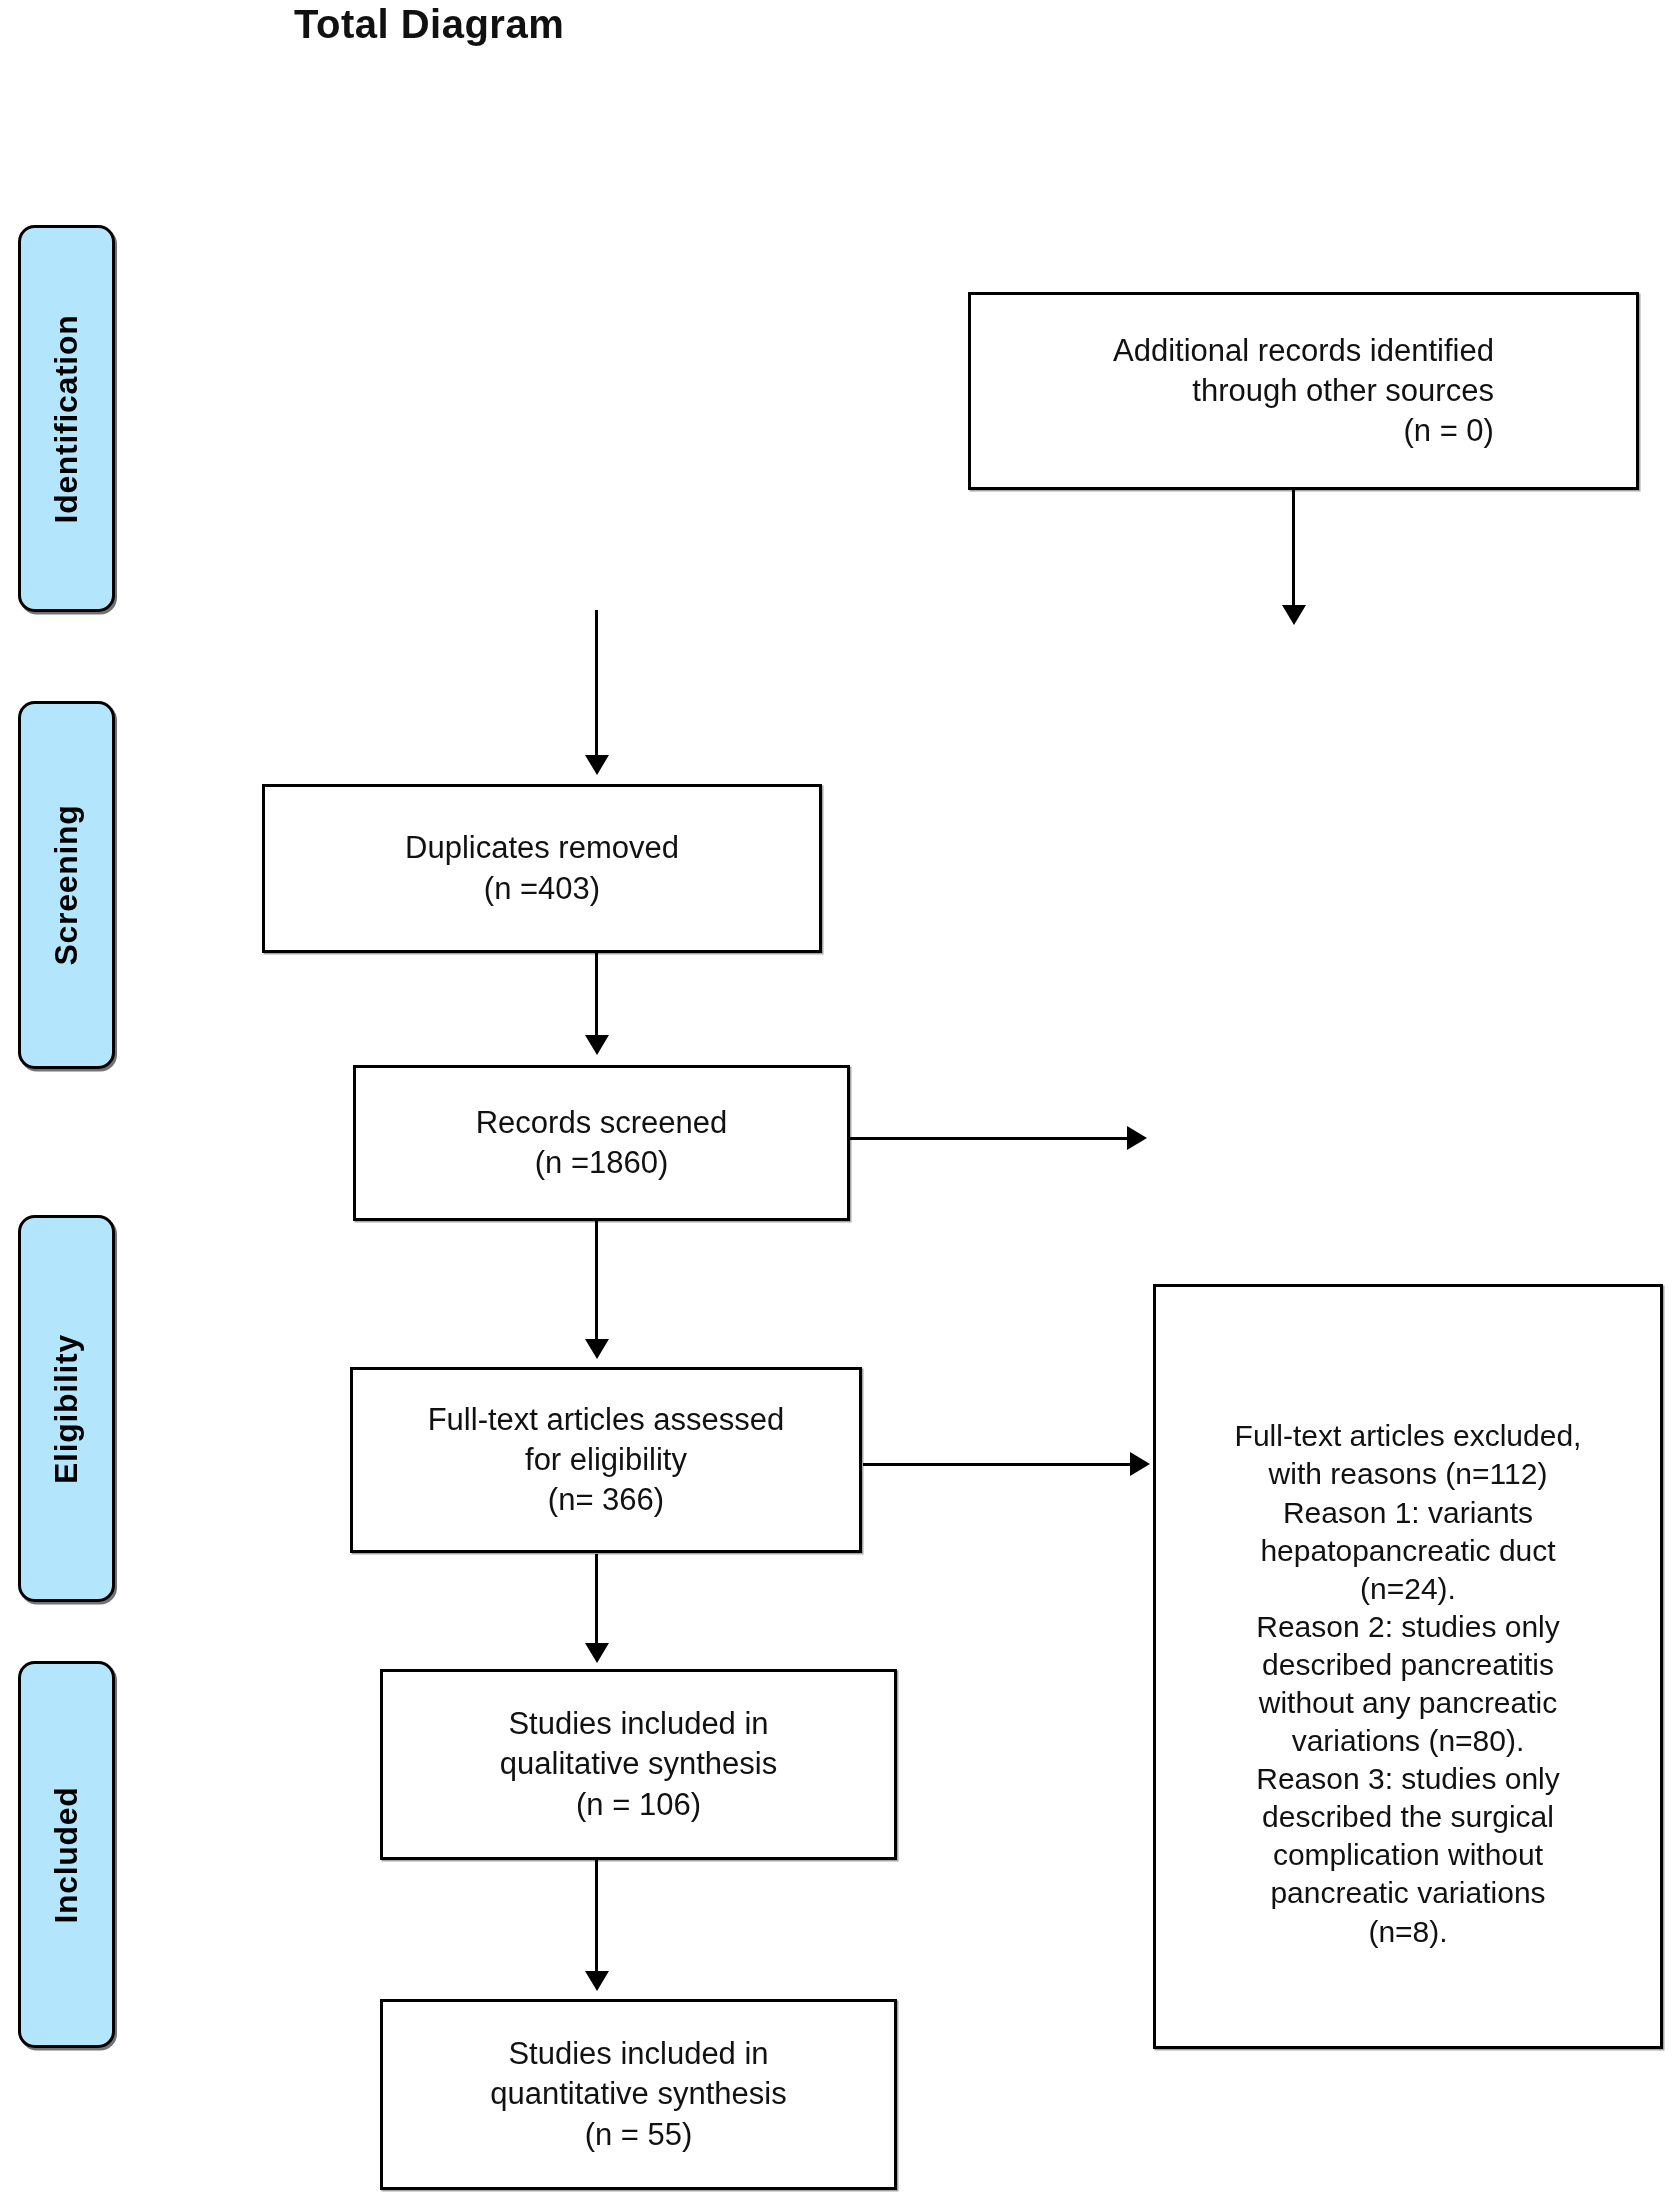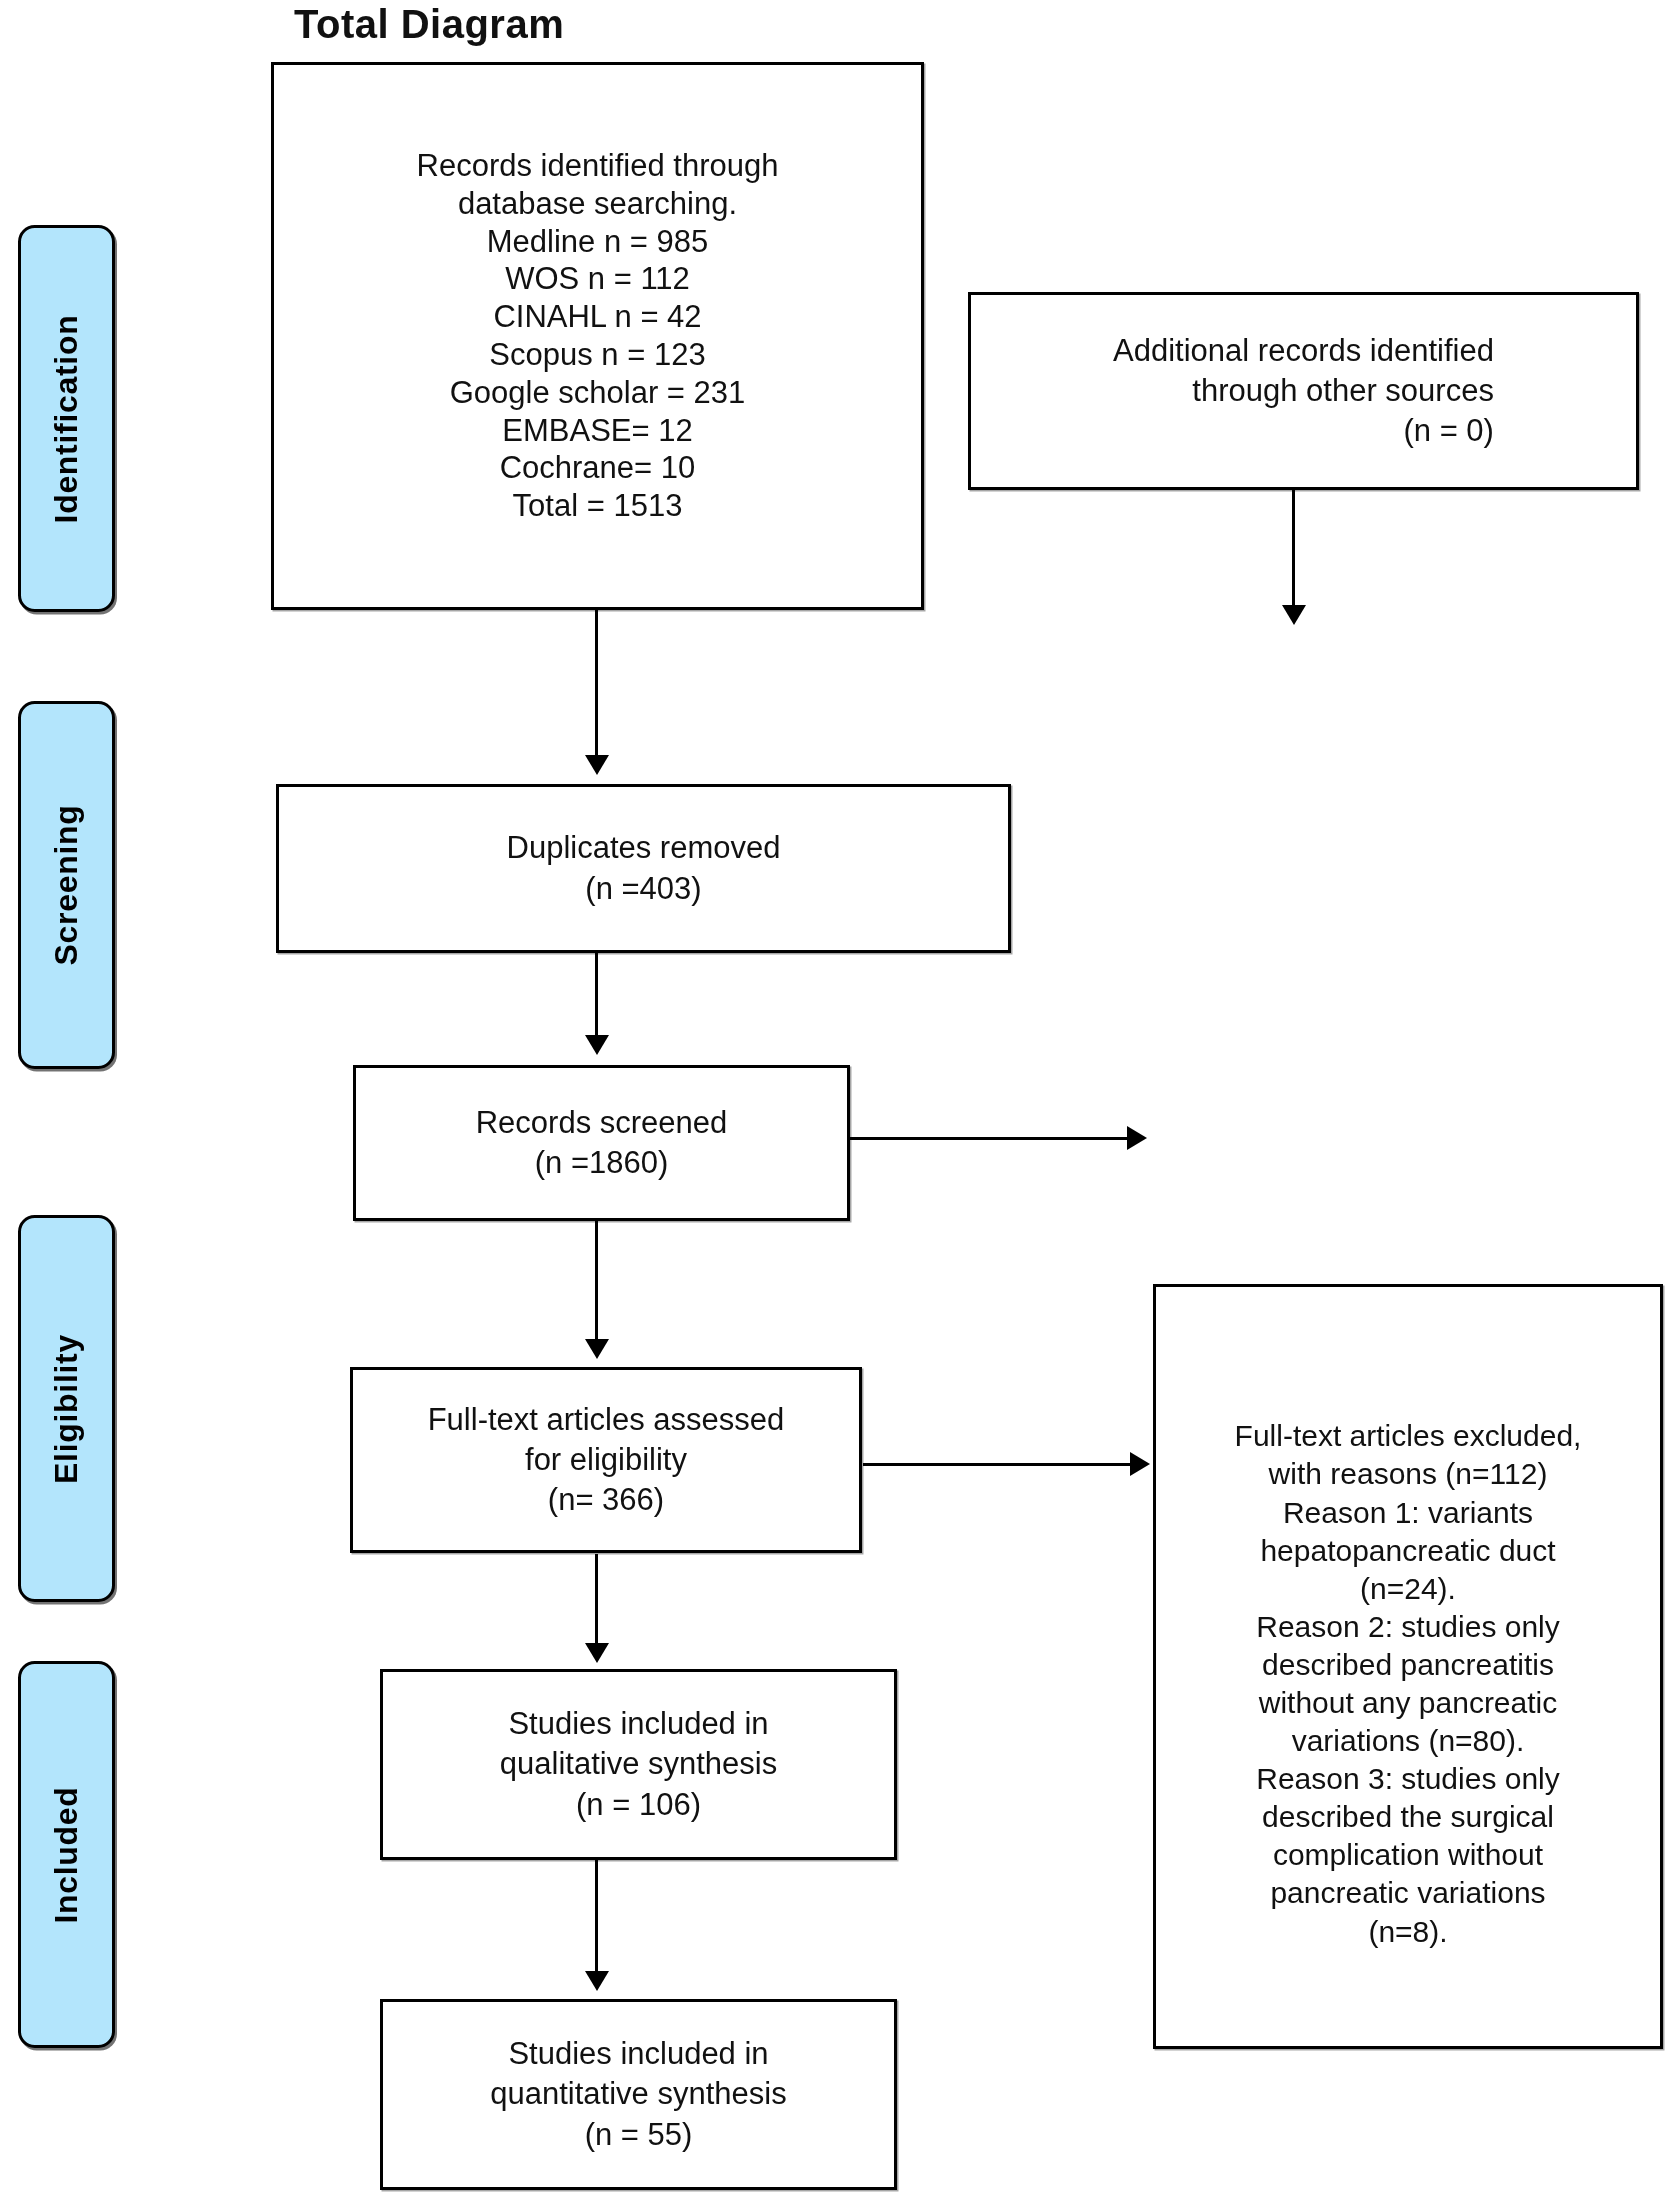--- a/index.html
+++ b/index.html
@@ -103,46 +103,34 @@
   </div>
 
   <div class="pill" style="left:17.6px; top:1215px; width:97px; height:387px;">
     <span class="pill-label">Eligibility</span>
   </div>
 
   <div class="pill" style="left:17.6px; top:1661px; width:97px; height:387px;">
     <span class="pill-label">Included</span>
   </div>
 
-  <div class="box tight" style="left:271px; top:62px; width:653px; height:548px;">
-    <div class="box-text" style="font-size:31px;">Records identified through
-database searching.
-Medline n = 985
-WOS n = 112
-CINAHL n = 42
-Scopus n = 123
-Google scholar = 231
-EMBASE= 12
-Cochrane= 10
-Total = 1513</div>
-  </div>
 
   <div class="box" style="left:968px; top:292px; width:671px; height:198px;">
     <div class="box-text" style="font-size:31px;text-align:right;">Additional records identified
 through other sources
 (n = 0)</div>
   </div>
 
   <div class="vline" style="left:1292px; top:490px; height:118px;"></div>
   <div class="arrow-down" style="left:1282px; top:605px;"></div>
 
   <div class="vline" style="left:595px; top:610px; height:147px;"></div>
   <div class="arrow-down" style="left:585px; top:755px;"></div>
 
-  <div class="box" style="left:276px; top:784px; width:735px; height:169px;">
+  <div class="box" style="left:262px; top:784px; width:560px; height:169px;">
     <div class="box-text" style="font-size:31px;">Duplicates removed
 (n =403)</div>
   </div>
 
   <div class="vline" style="left:595px; top:953px; height:83px;"></div>
   <div class="arrow-down" style="left:585px; top:1035px;"></div>
 
   <div class="box" style="left:353px; top:1065px; width:497px; height:156px;">
     <div class="box-text" style="font-size:31px;">Records screened
 (n =1860)</div>

